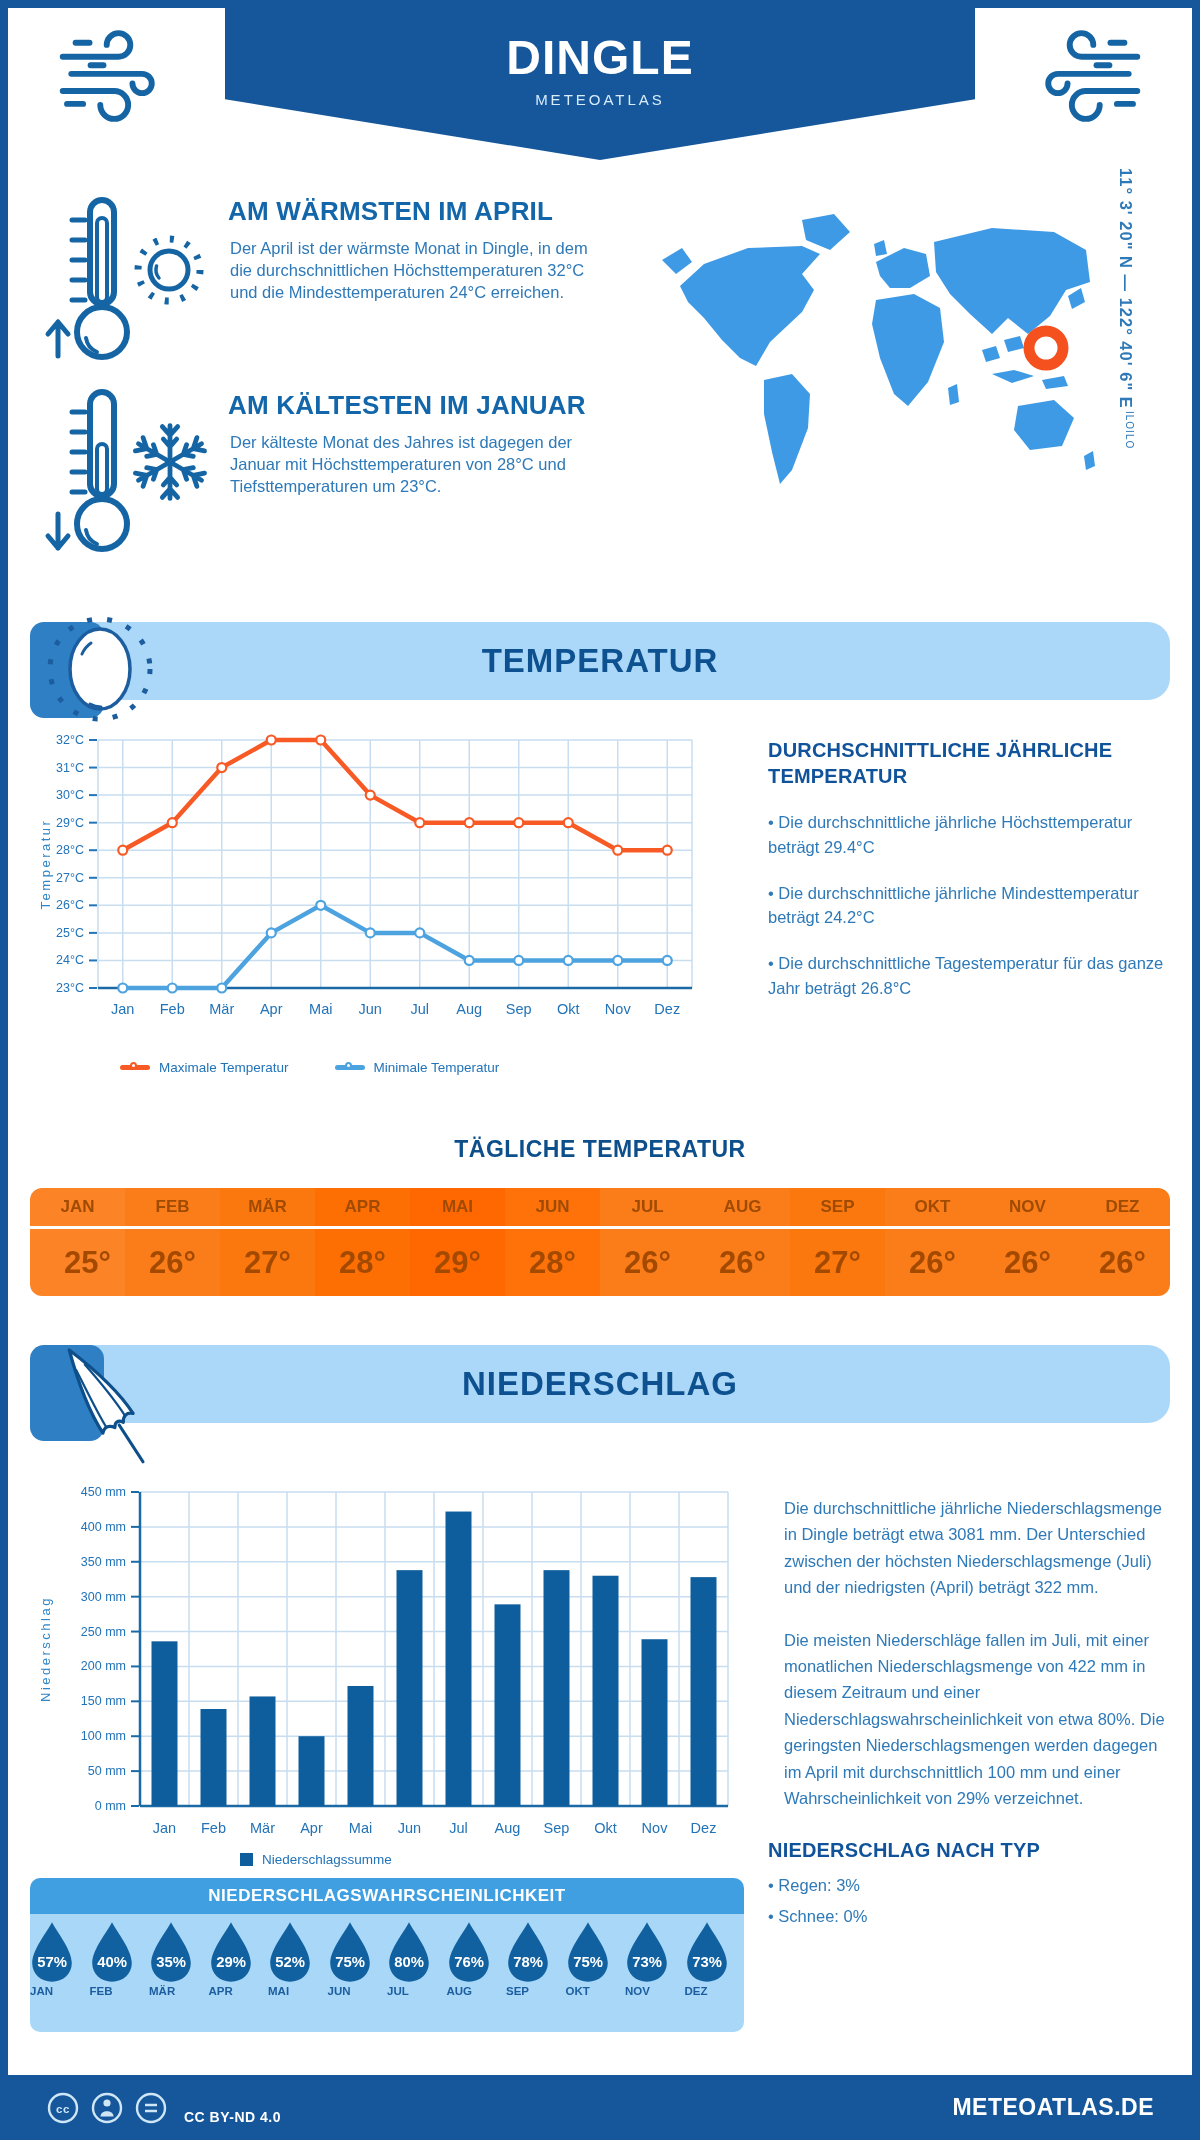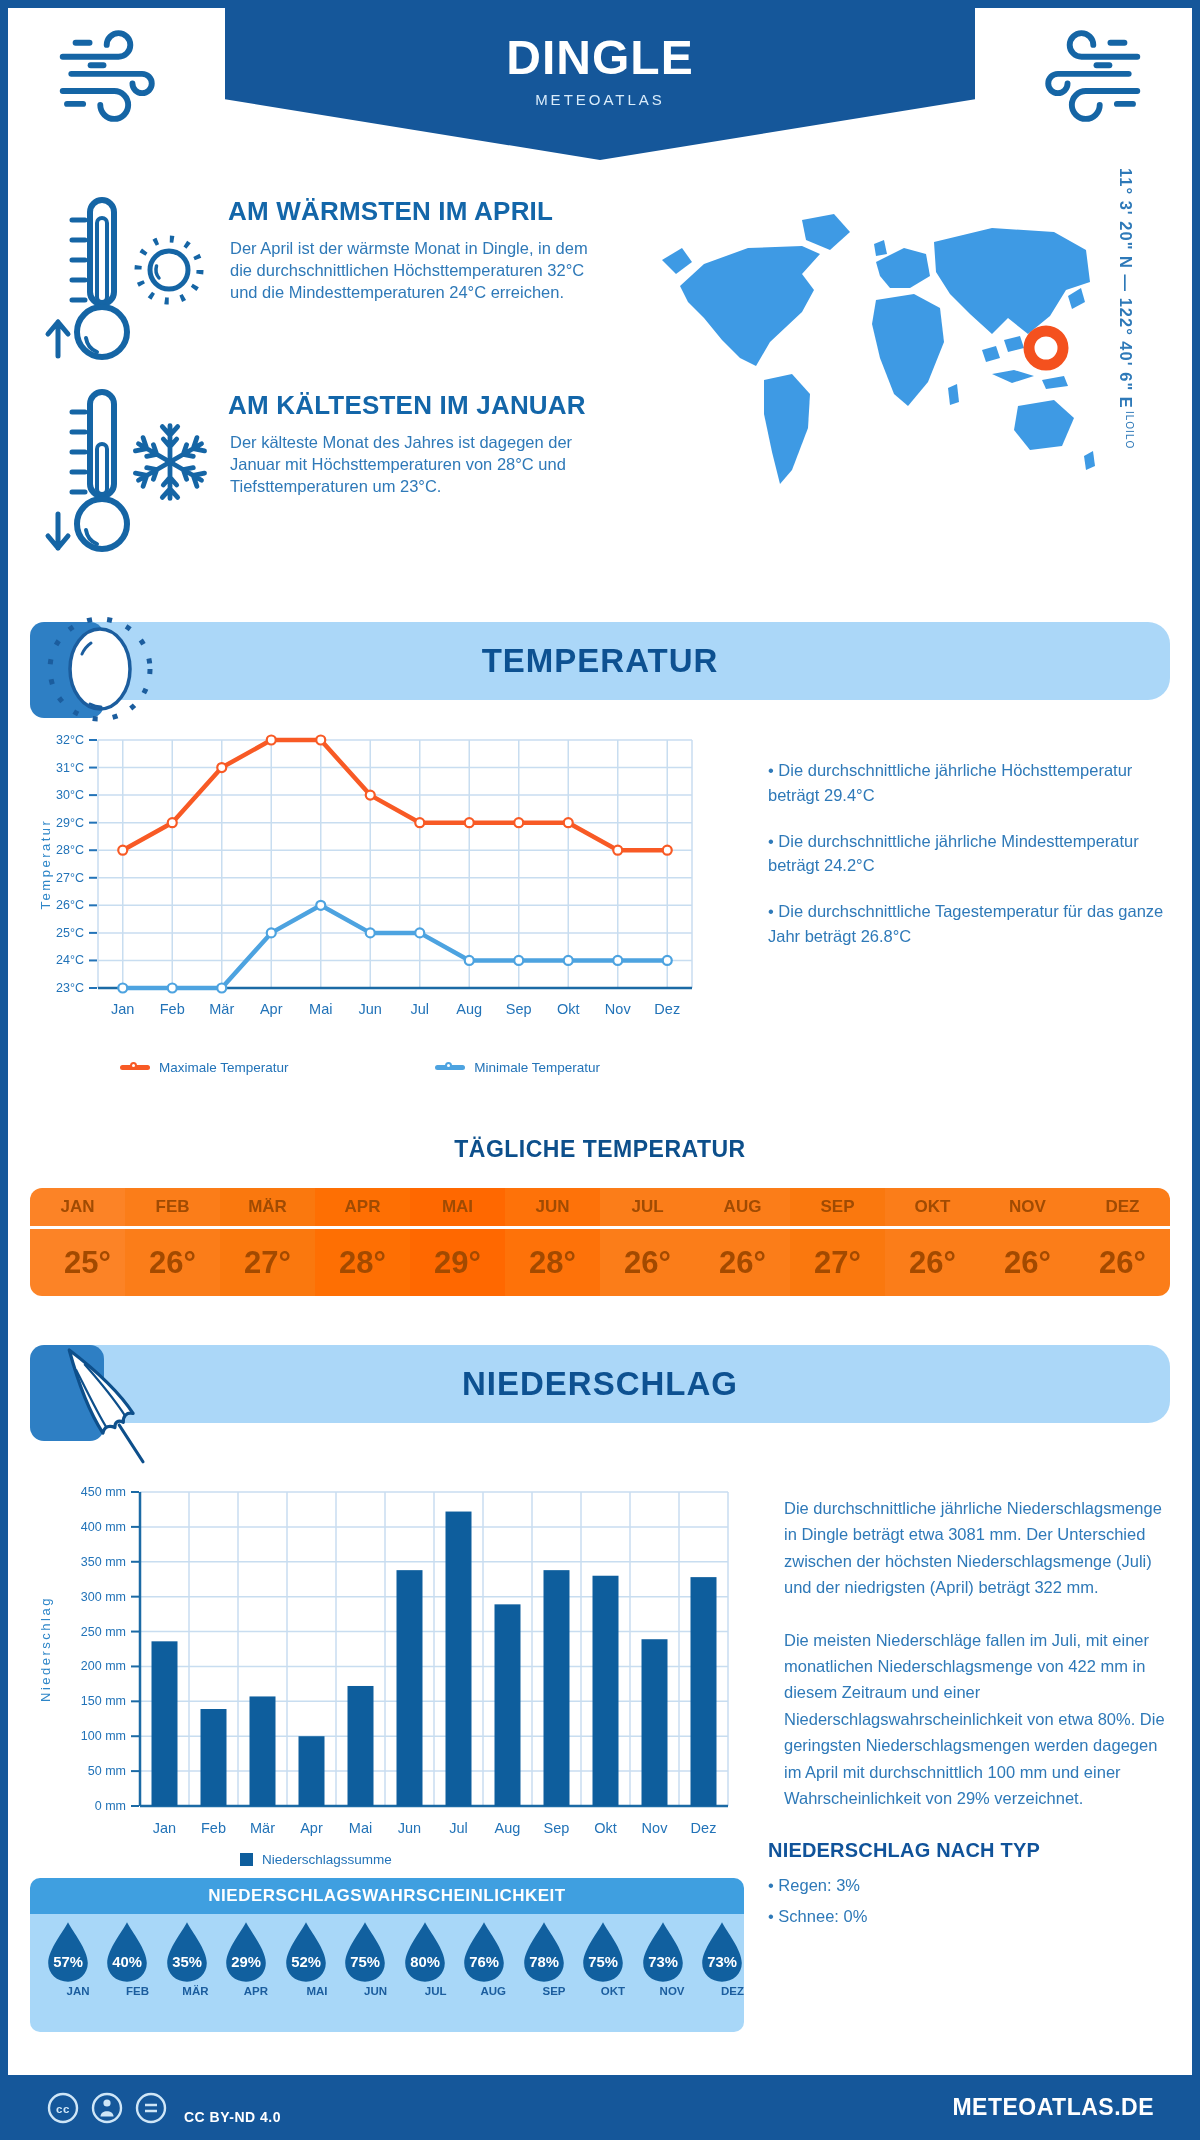--- a/index.html
+++ b/index.html
@@ -29,40 +29,40 @@
   .secbanner .sectitle { position:absolute; left:0; right:0; top:20px; text-align:center; font-size:33px; font-weight:bold;
             color:#0d5191; letter-spacing:1px; }
   .iconbox { position:absolute; left:30px; width:74px; height:96px; background:#2e7fc4; border-radius:14px; z-index:4; }
   .seciconsvg { position:absolute; z-index:5; }
 
   .side-heading { font-size:20px; font-weight:bold; color:#10539a; line-height:1.3; letter-spacing:0.2px; }
   .side-col { position:absolute; left:768px; width:402px; }
   .side-col p.bullet { margin-top:21px; font-size:16.5px; line-height:1.5; color:#2e79b8; }
   .para { font-size:16.5px; line-height:1.6; color:#2e79b8; margin-bottom:26px;margin-left:16px; }
 
-  .chart-legend { position:absolute; display:flex; justify-content:space-between; z-index:4; }
+  .chart-legend { position:absolute; display:flex; gap:46px; justify-content:flex-start; z-index:4; }
   .chart-legend .item { display:flex; align-items:center; gap:9px; font-size:13.5px; color:#2273b8; }
   .lsample { position:relative; width:30px; height:5px; border-radius:3px; }
   .lsample .dot { position:absolute; left:10px; top:-3px; width:7px; height:7px; background:#fff; border-radius:50%; border:2px solid; }
   .lsquare { width:13px; height:13px; }
 
   .daily-title { position:absolute; left:0; right:0; top:1136px; text-align:center; font-size:23px; font-weight:bold;
                  color:#0d4f8b; letter-spacing:0.5px; }
   .temp-table { position:absolute; left:30px; top:1188px; width:1140px; height:108px; border-radius:12px; overflow:hidden;
                 display:grid; grid-template-columns:repeat(12,1fr); grid-template-rows:41px 67px; }
   .temp-table .mcell { display:flex; align-items:center; justify-content:center; font-size:17px; font-weight:bold;
                 color:#a04b03; border-bottom:3px solid #fff; }
   .temp-table .vcell { display:flex; align-items:center; justify-content:center; font-size:31px; font-weight:bold; color:#a34a00; }
 
   
   .prob { position:absolute; left:30px; top:1878px; width:714px; height:154px; border-radius:10px; overflow:hidden; z-index:3; }
   .prob .phead { height:36px; background:#3f9fe0; color:#fff; font-size:17px; font-weight:bold; letter-spacing:0.5px;
                  display:flex; align-items:center; justify-content:center; }
   .prob .pbody { height:118px; background:#a8d7f8; display:grid; grid-template-columns:repeat(12,1fr); }
-  .prob .dropcell { display:flex; flex-direction:column; align-items:flex-end; padding-top:7px; }
+  .prob .dropcell { display:flex; flex-direction:column; align-items:flex-start; padding-top:7px; }
   .prob .dmonth { margin-top:2px; font-size:11.5px; font-weight:bold; color:#1b5d9e; }
 
   
   .footer { position:absolute; left:0; top:2075px; width:1200px; height:65px; background:#15579a; z-index:80;
             display:flex; align-items:center; justify-content:space-between; padding:0 46px; }
   .footer .left { display:flex; align-items:flex-end; gap:10px; color:#ffffff; font-size:14px; font-weight:bold; letter-spacing:0.5px; }
   .footer .site { color:#fff; font-size:23px; font-weight:bold; letter-spacing:0.5px; }
 
   svg text { font-family:"Liberation Sans", sans-serif; }
 </style>
@@ -271,20 +271,21 @@
     </div>
     <div class="item">
       <span class="lsample" style="background:#4da3e0;">
           <span class="dot" style="border-color:#4da3e0;"></span>
         </span>
       <span>Minimale Temperatur</span>
     </div>
   </div>
 
   <div class="side-col" style="top:737px;">
+    <div class="side-heading">DURCHSCHNITTLICHE JÄHRLICHE TEMPERATUR</div>
     <p class="bullet">• Die durchschnittliche jährliche Höchsttemperatur beträgt 29.4°C</p>
     <p class="bullet">• Die durchschnittliche jährliche Mindesttemperatur beträgt 24.2°C</p>
     <p class="bullet">• Die durchschnittliche Tagestemperatur für das ganze Jahr beträgt 26.8°C</p>
   </div>
 
   <div class="daily-title">TÄGLICHE TEMPERATUR</div>
   <div class="temp-table" id="temp-table">
       <div class="mcell" style="background: rgb(252, 131, 38);">JAN</div>
       <div class="mcell" style="background: rgb(251, 125, 25);">FEB</div>
       <div class="mcell" style="background: rgb(250, 120, 14);">MÄR</div>

